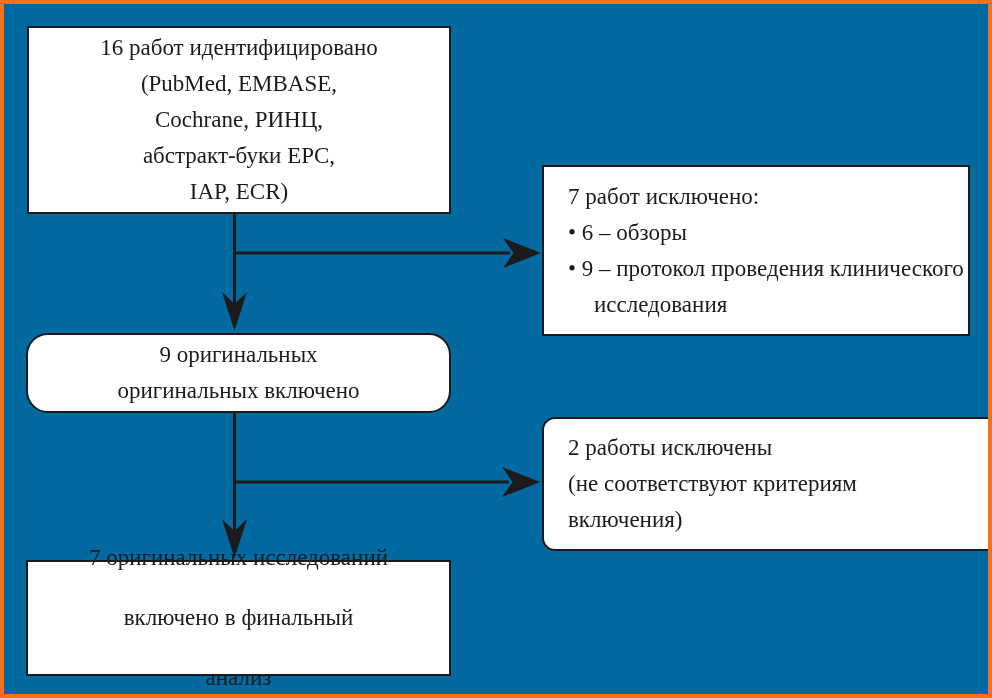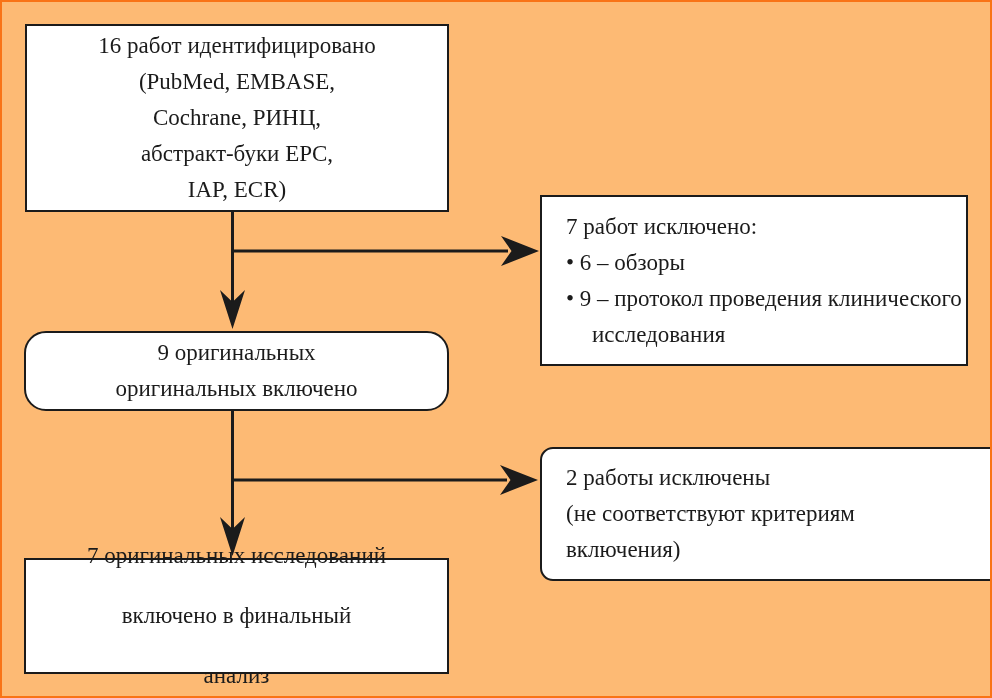--- a/index.html
+++ b/index.html
@@ -5,22 +5,22 @@
   html, body {
     margin: 0;
     padding: 0;
     background: #ffffff;
   }
   .frame {
     position: relative;
     width: 992px;
     height: 698px;
     box-sizing: border-box;
-    border: 2px solid #f97316;
-    background: #fdba74;
+    border: 4px solid #f97316;
+    background: #0369a1;
     font-family: "Liberation Serif", "DejaVu Serif", serif;
     color: #1b1b1b;
     overflow: hidden;
   }
   .connectors {
     position: absolute;
     left: 0;
     top: 0;
     width: 992px;
     height: 698px;
@@ -40,21 +40,21 @@
     box-sizing: border-box;
     border: 2.5px solid #1b1b1b;
     background: #ffffff;
     font-size: 23px;
     line-height: 36px;
     display: flex;
     flex-direction: column;
     justify-content: center;
   }
   .box.center { text-align: center; }
-  .box.left   { text-align: left; padding-left: 24px; padding-right: 4px; margin-top: 32px; }
+  .box.left   { text-align: left; padding-left: 24px; padding-right: 4px; }
   .hang {
     padding-left: 26px;
     text-indent: -26px;
   }
   
   #box-identified      { left: 23px;  top: 22px;  width: 424px; height: 188px; }
   #box-excluded-first  { left: 538px; top: 161px; width: 428px; height: 171px; }
   #box-included        { left: 22px;  top: 329px; width: 425px; height: 80px; border-radius: 22px;  }
   #box-excluded-second { left: 538px; top: 413px; width: 482px; height: 134px; border-radius: 13px; }
   #box-final           { left: 22px;  top: 556px; width: 425px; height: 116px; gap: 24px; }

